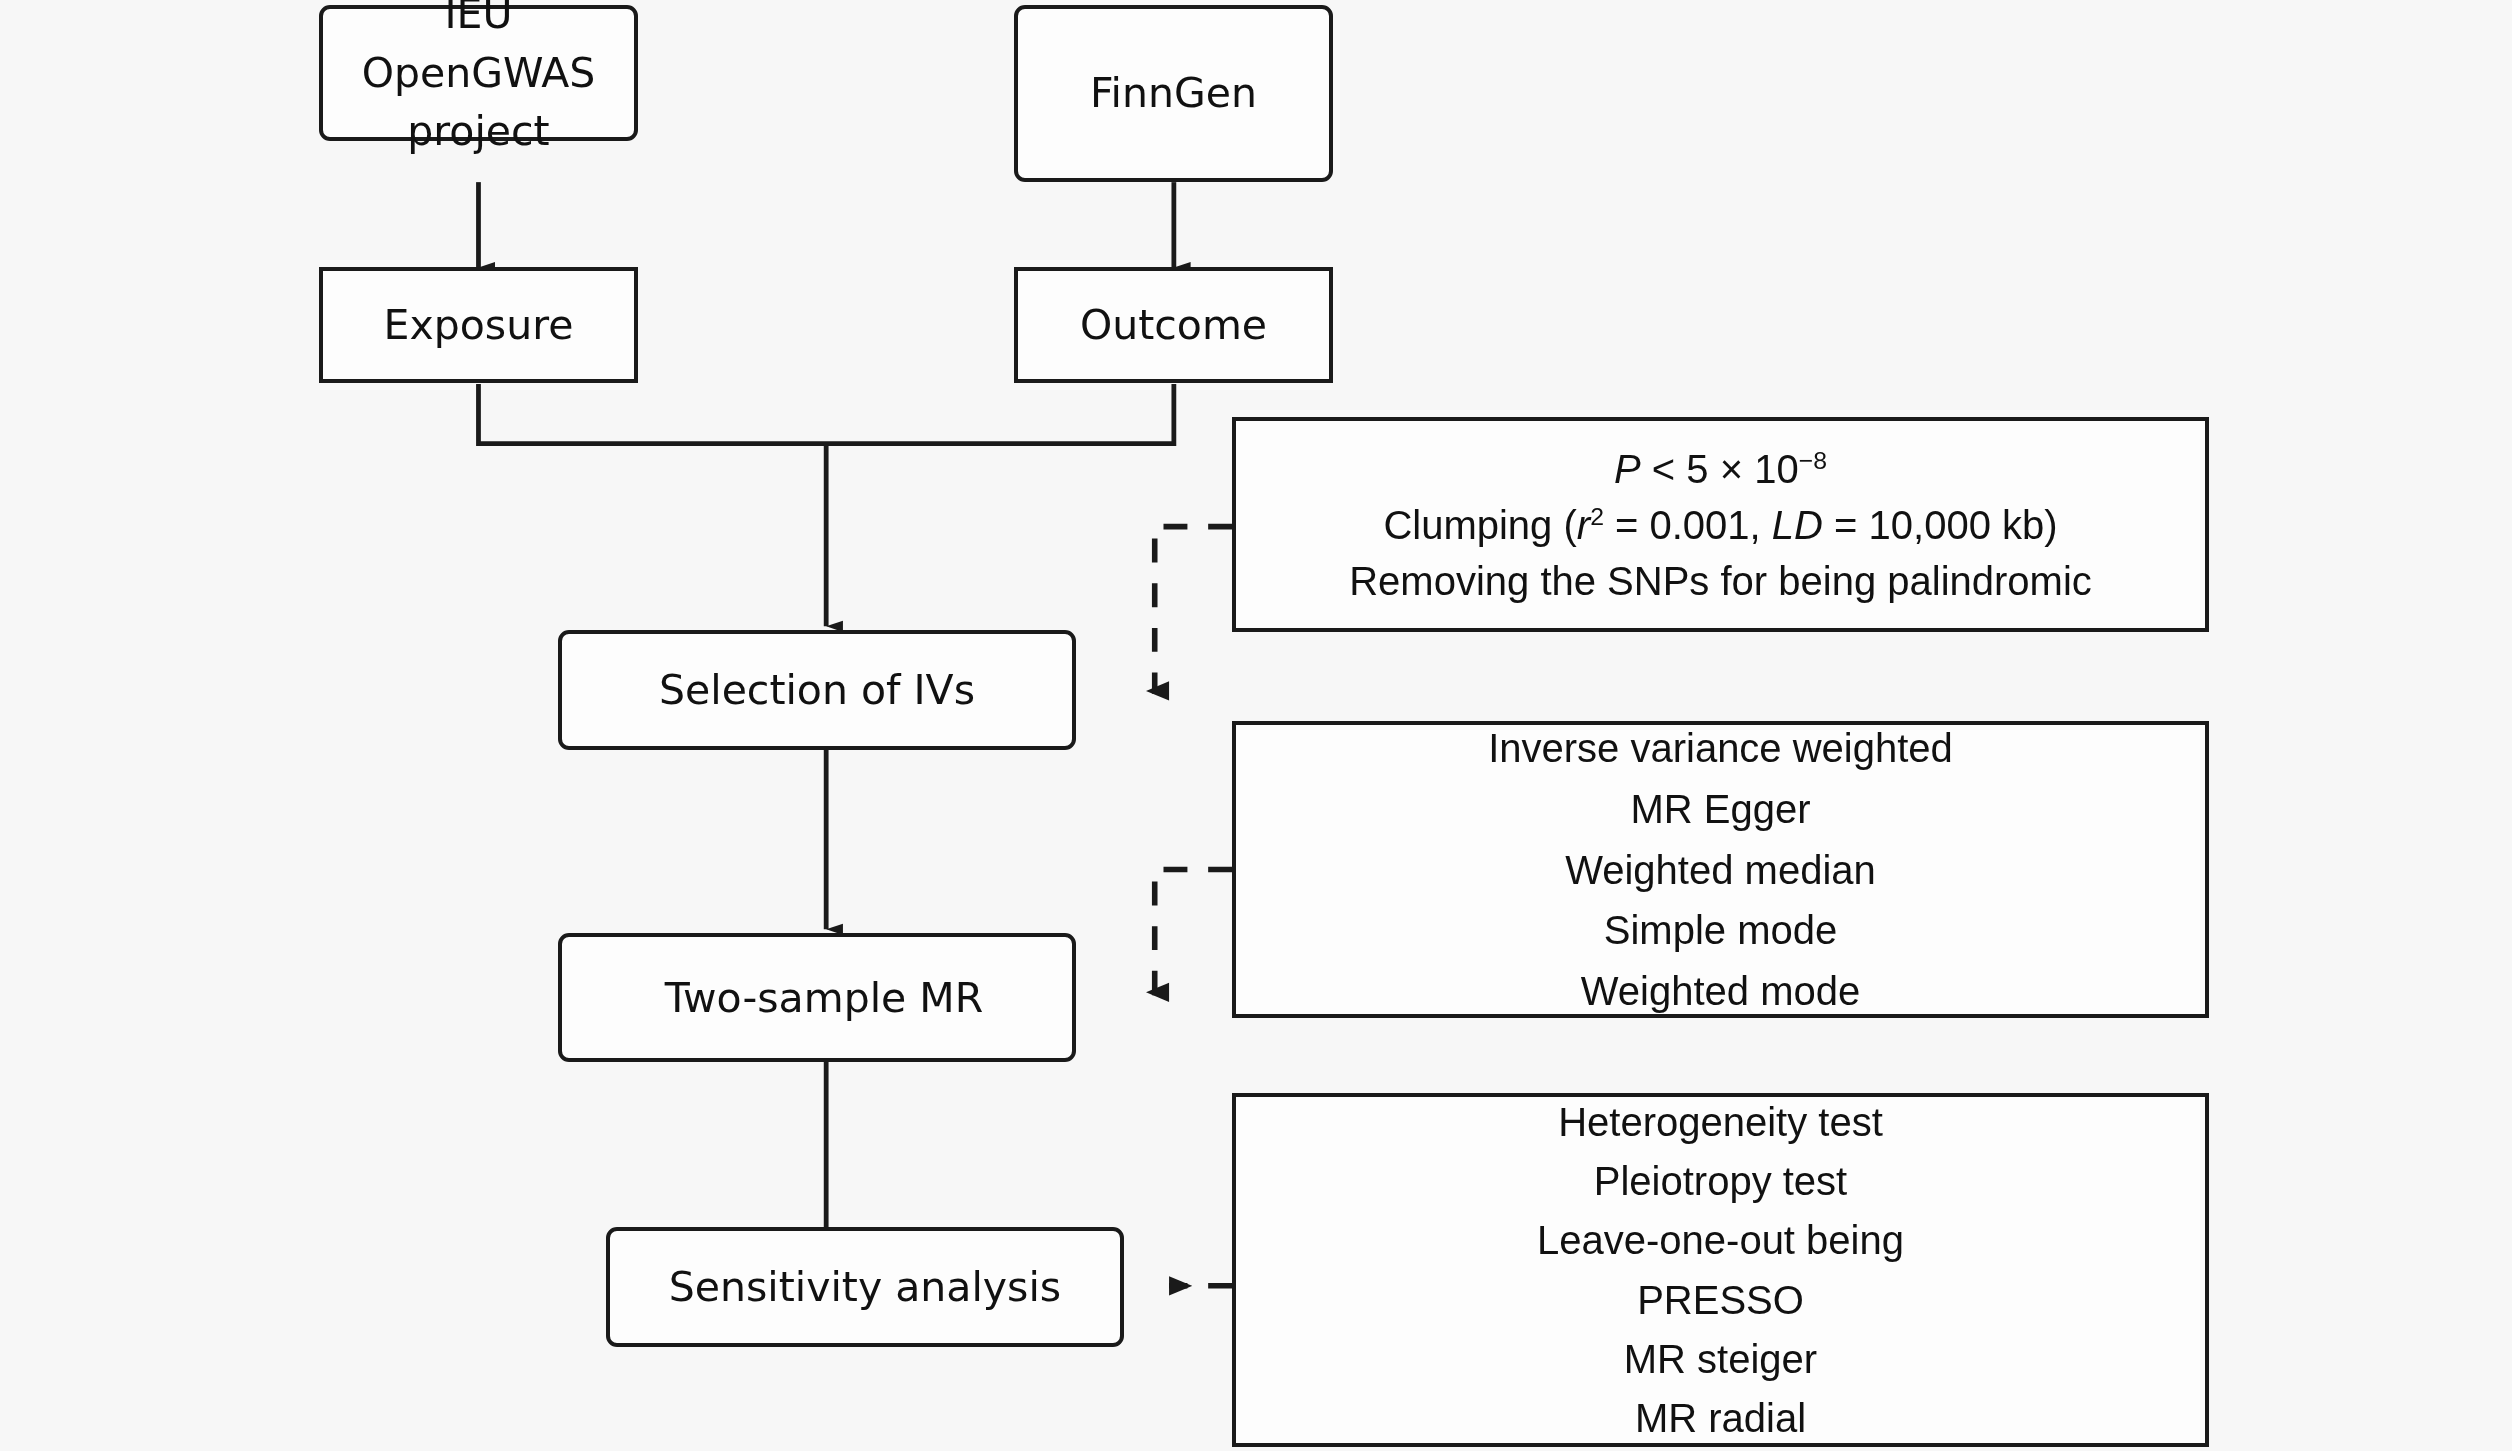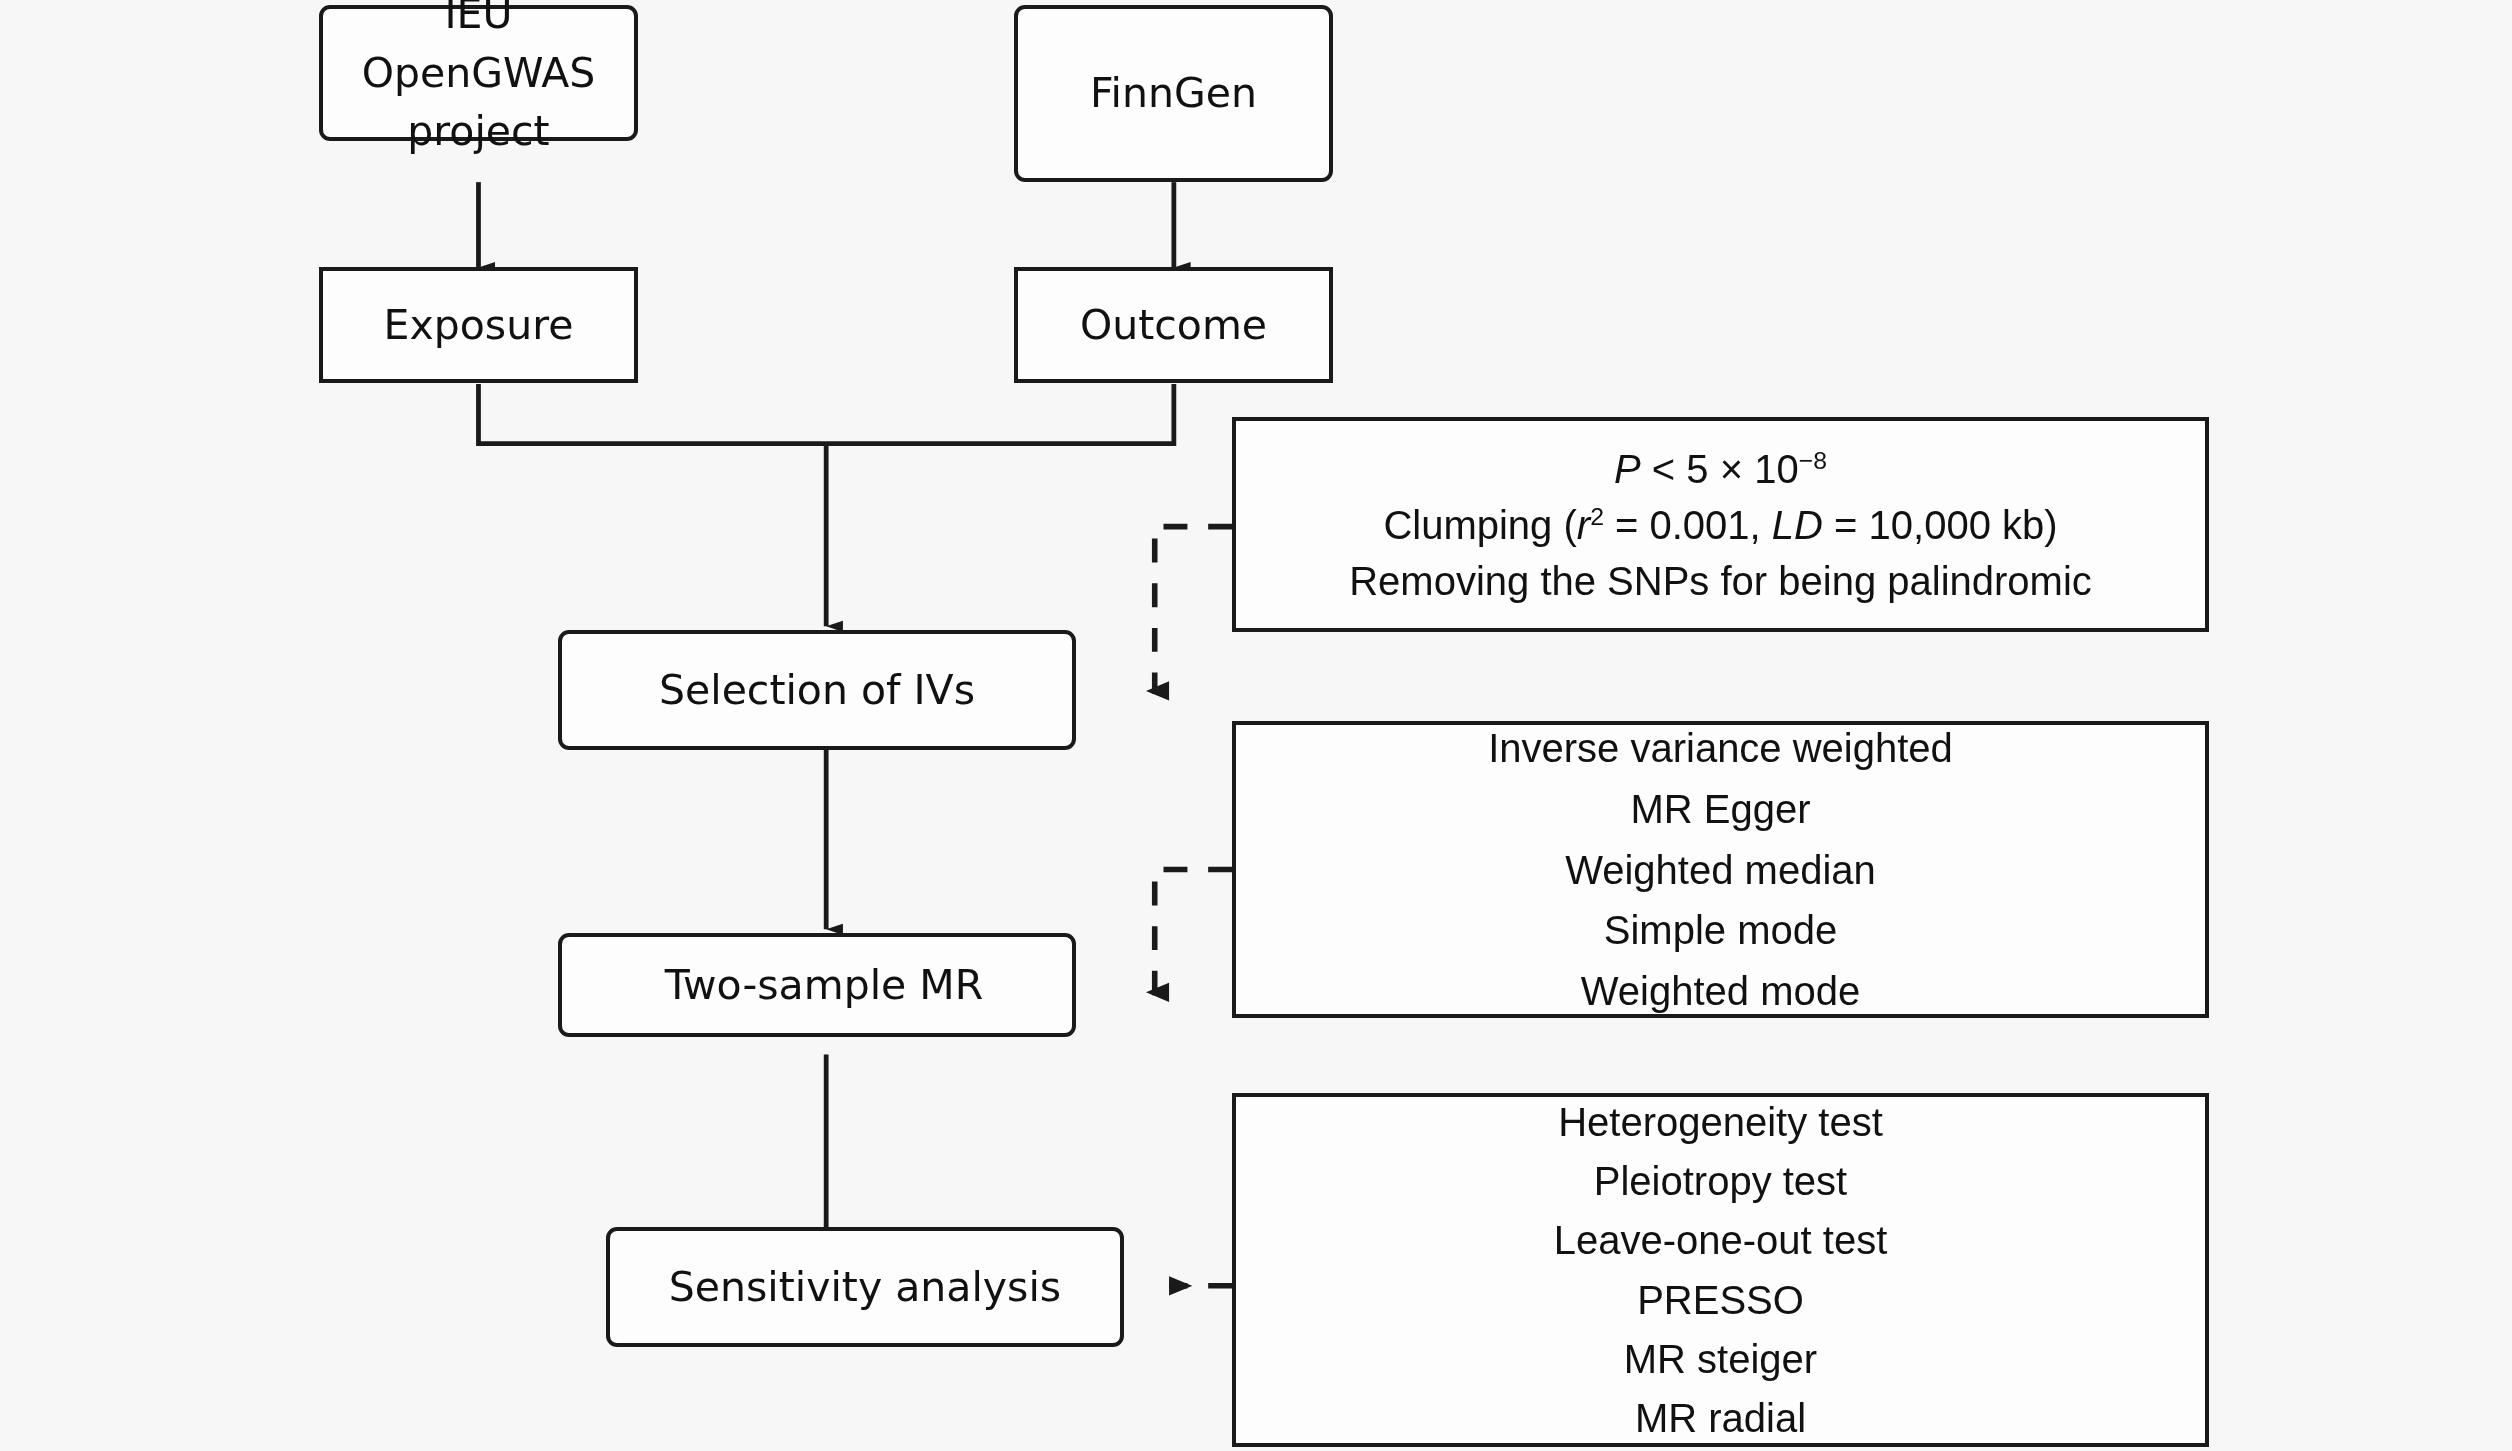--- a/index.html
+++ b/index.html
@@ -126,21 +126,21 @@
 project</div>
 
   <div class="node rounded src-node" id="node-finngen" style="left:1014px; top:4.8px; width:319px; height:177px;">FinnGen</div>
 
   <div class="node square io-node" id="node-exposure" style="left:319px; top:267px; width:319px; height:116px;">Exposure</div>
 
   <div class="node square io-node" id="node-outcome" style="left:1014px; top:267px; width:319px; height:116px;">Outcome</div>
 
   <div class="node rounded proc-node" id="node-selection" style="left:558px; top:630px; width:518px; height:120px;">Selection of IVs</div>
 
-  <div class="node rounded proc-node" id="node-twosample" style="left:558px; top:933px; width:518px; height:104px;padding-left:14px;">Two-sample MR</div>
+  <div class="node rounded proc-node" id="node-twosample" style="left:558px; top:933px; width:518px; height:129px;padding-left:14px;">Two-sample MR</div>
 
   <div class="node rounded proc-node" id="node-sensitivity" style="left:558px; top:1227px; width:518px; height:120px;margin-left:48px;">Sensitivity analysis</div>
 
   <div class="panel" id="panel-selection" style="left:1232px; top:417px; width:977px; height:215px;">
     <div class="line">
       <span class="ital">P</span><span> &lt; 5 × 10</span><sup>−8</sup>
     </div>
     <div class="line">
       <span>Clumping (</span><span class="ital">r</span><sup>2</sup><span> = 0.001, </span><span class="ital">LD</span><span> = 10,000 kb)</span>
     </div>
@@ -151,20 +151,20 @@
     <div class="line">Inverse variance weighted</div>
     <div class="line">MR Egger</div>
     <div class="line">Weighted median</div>
     <div class="line">Simple mode</div>
     <div class="line">Weighted mode</div>
   </div>
 
   <div class="panel" id="panel-sensitivity" style="left:1232px; top:1093px; width:977px; height:354px;">
     <div class="line">Heterogeneity test</div>
     <div class="line">Pleiotropy test</div>
-    <div class="line">Leave-one-out test</div>
+    <div class="line">Leave-one-out being</div>
     <div class="line">PRESSO</div>
     <div class="line">MR steiger</div>
     <div class="line">MR radial</div>
   </div>
 
 </div>
 
 
 </body></html>

